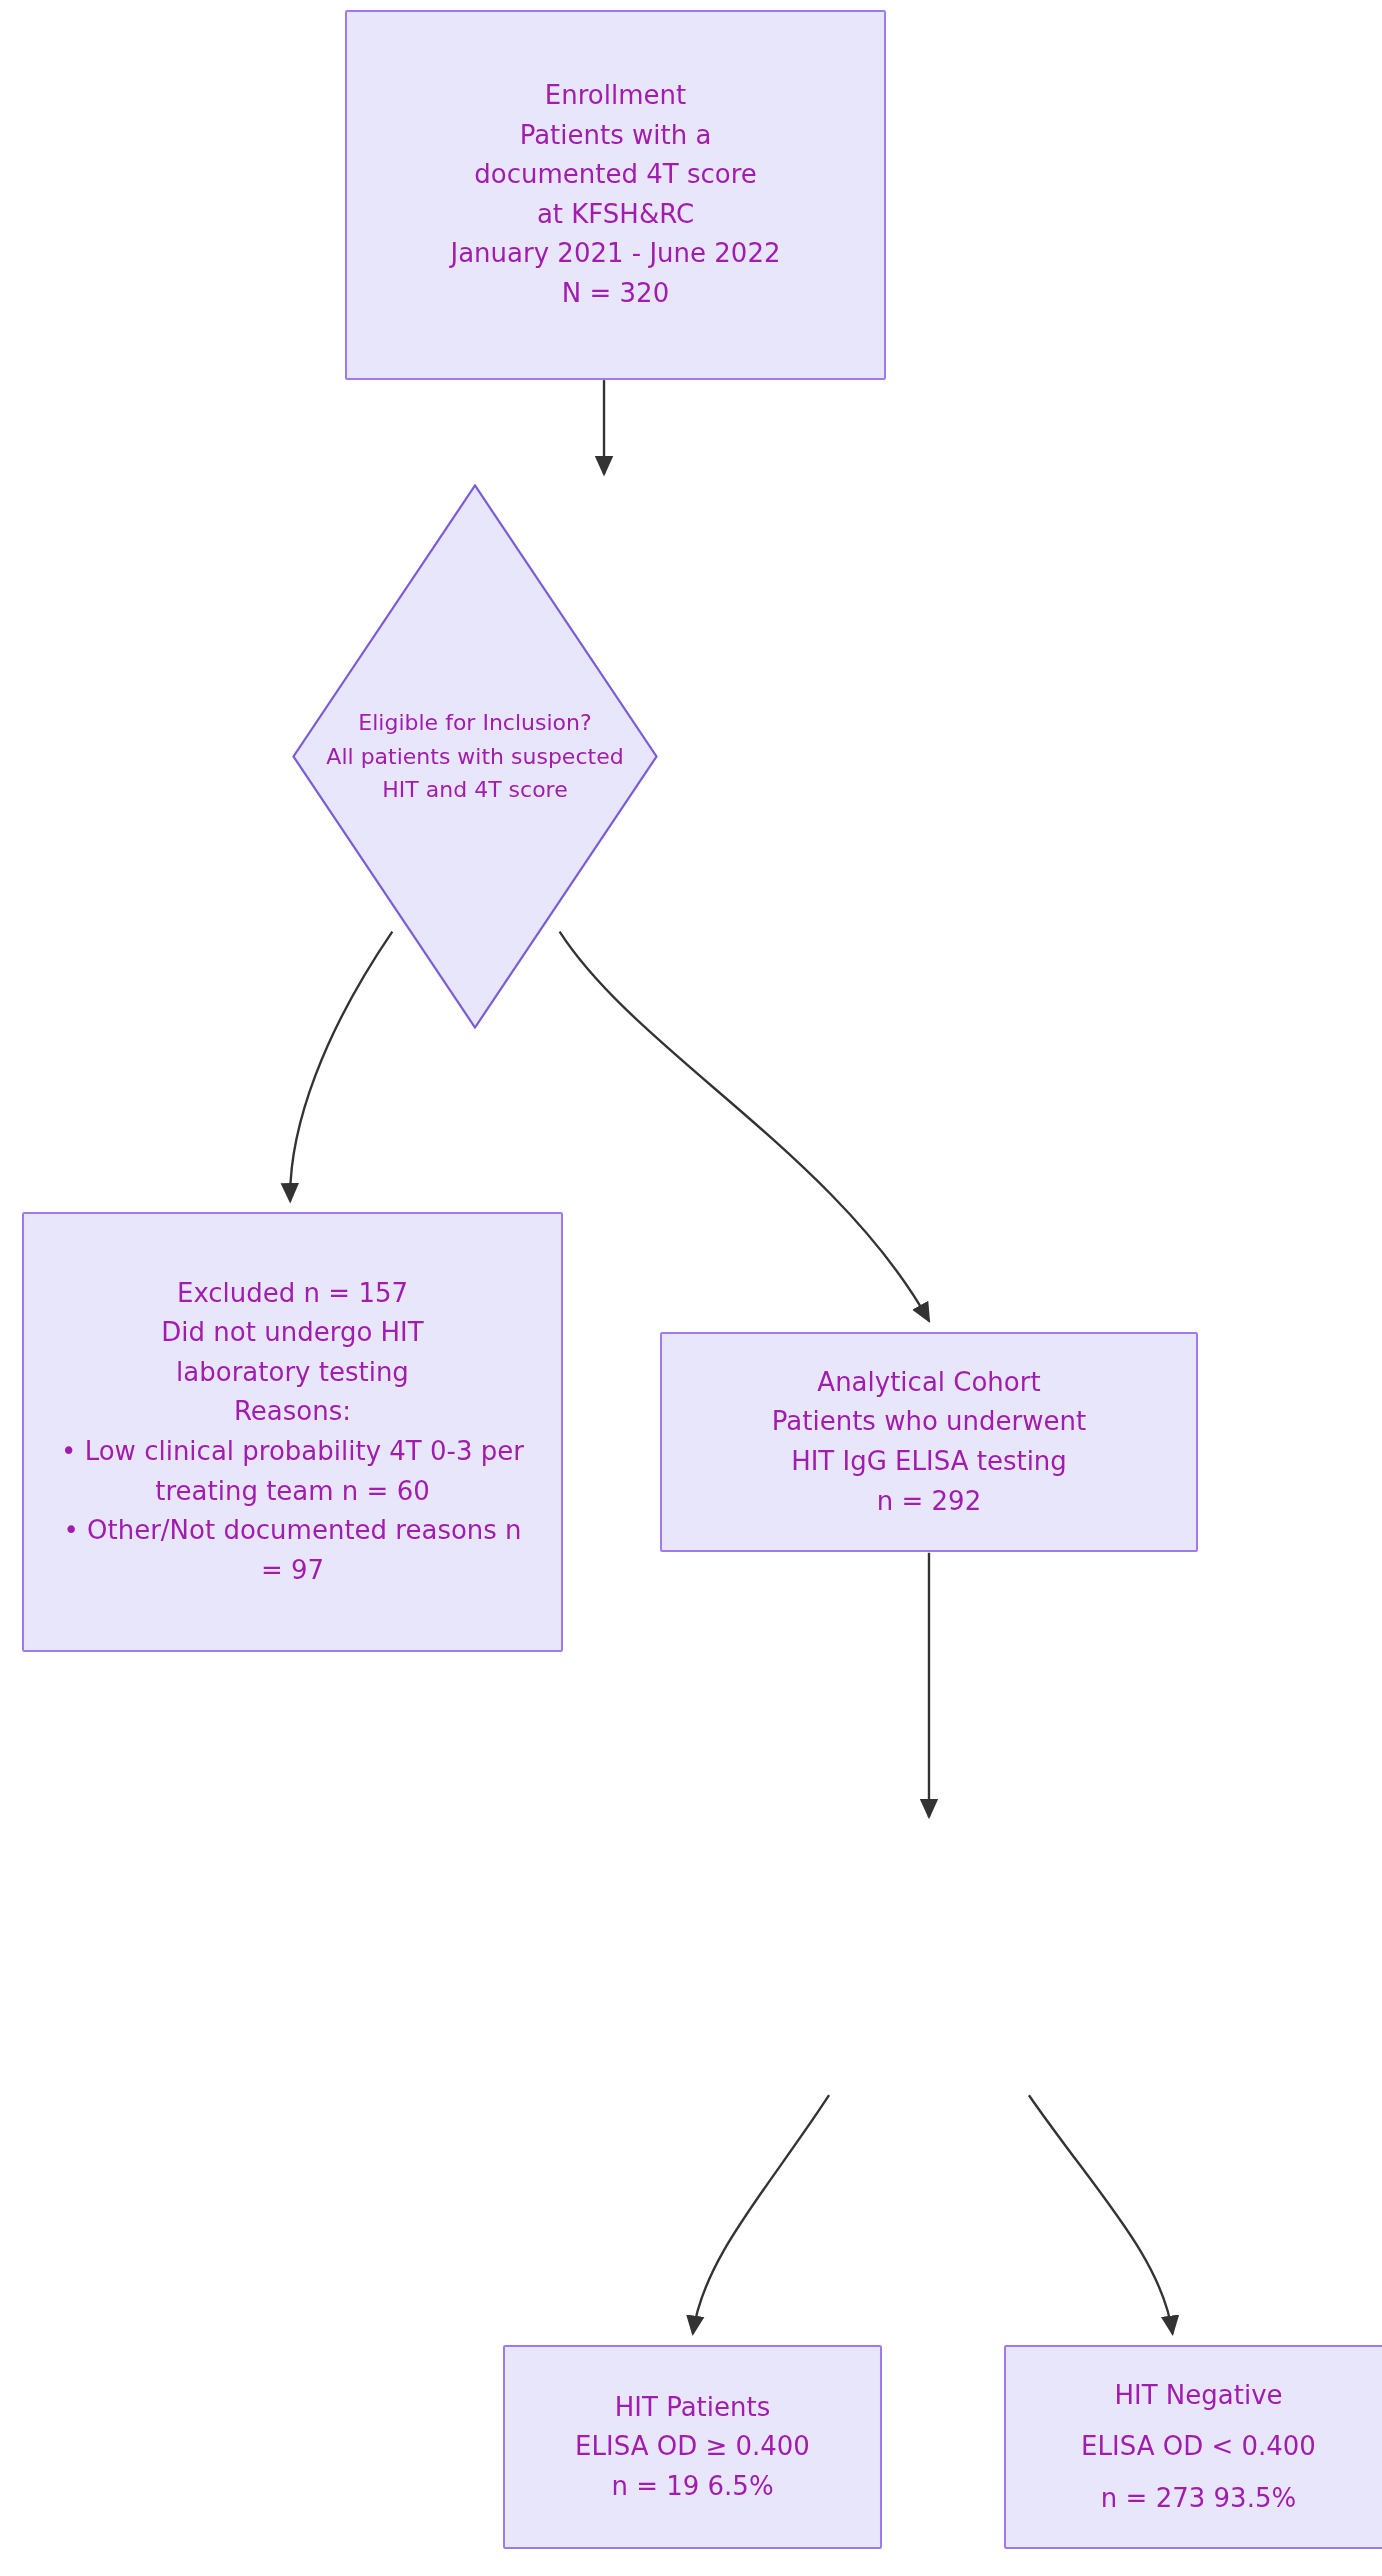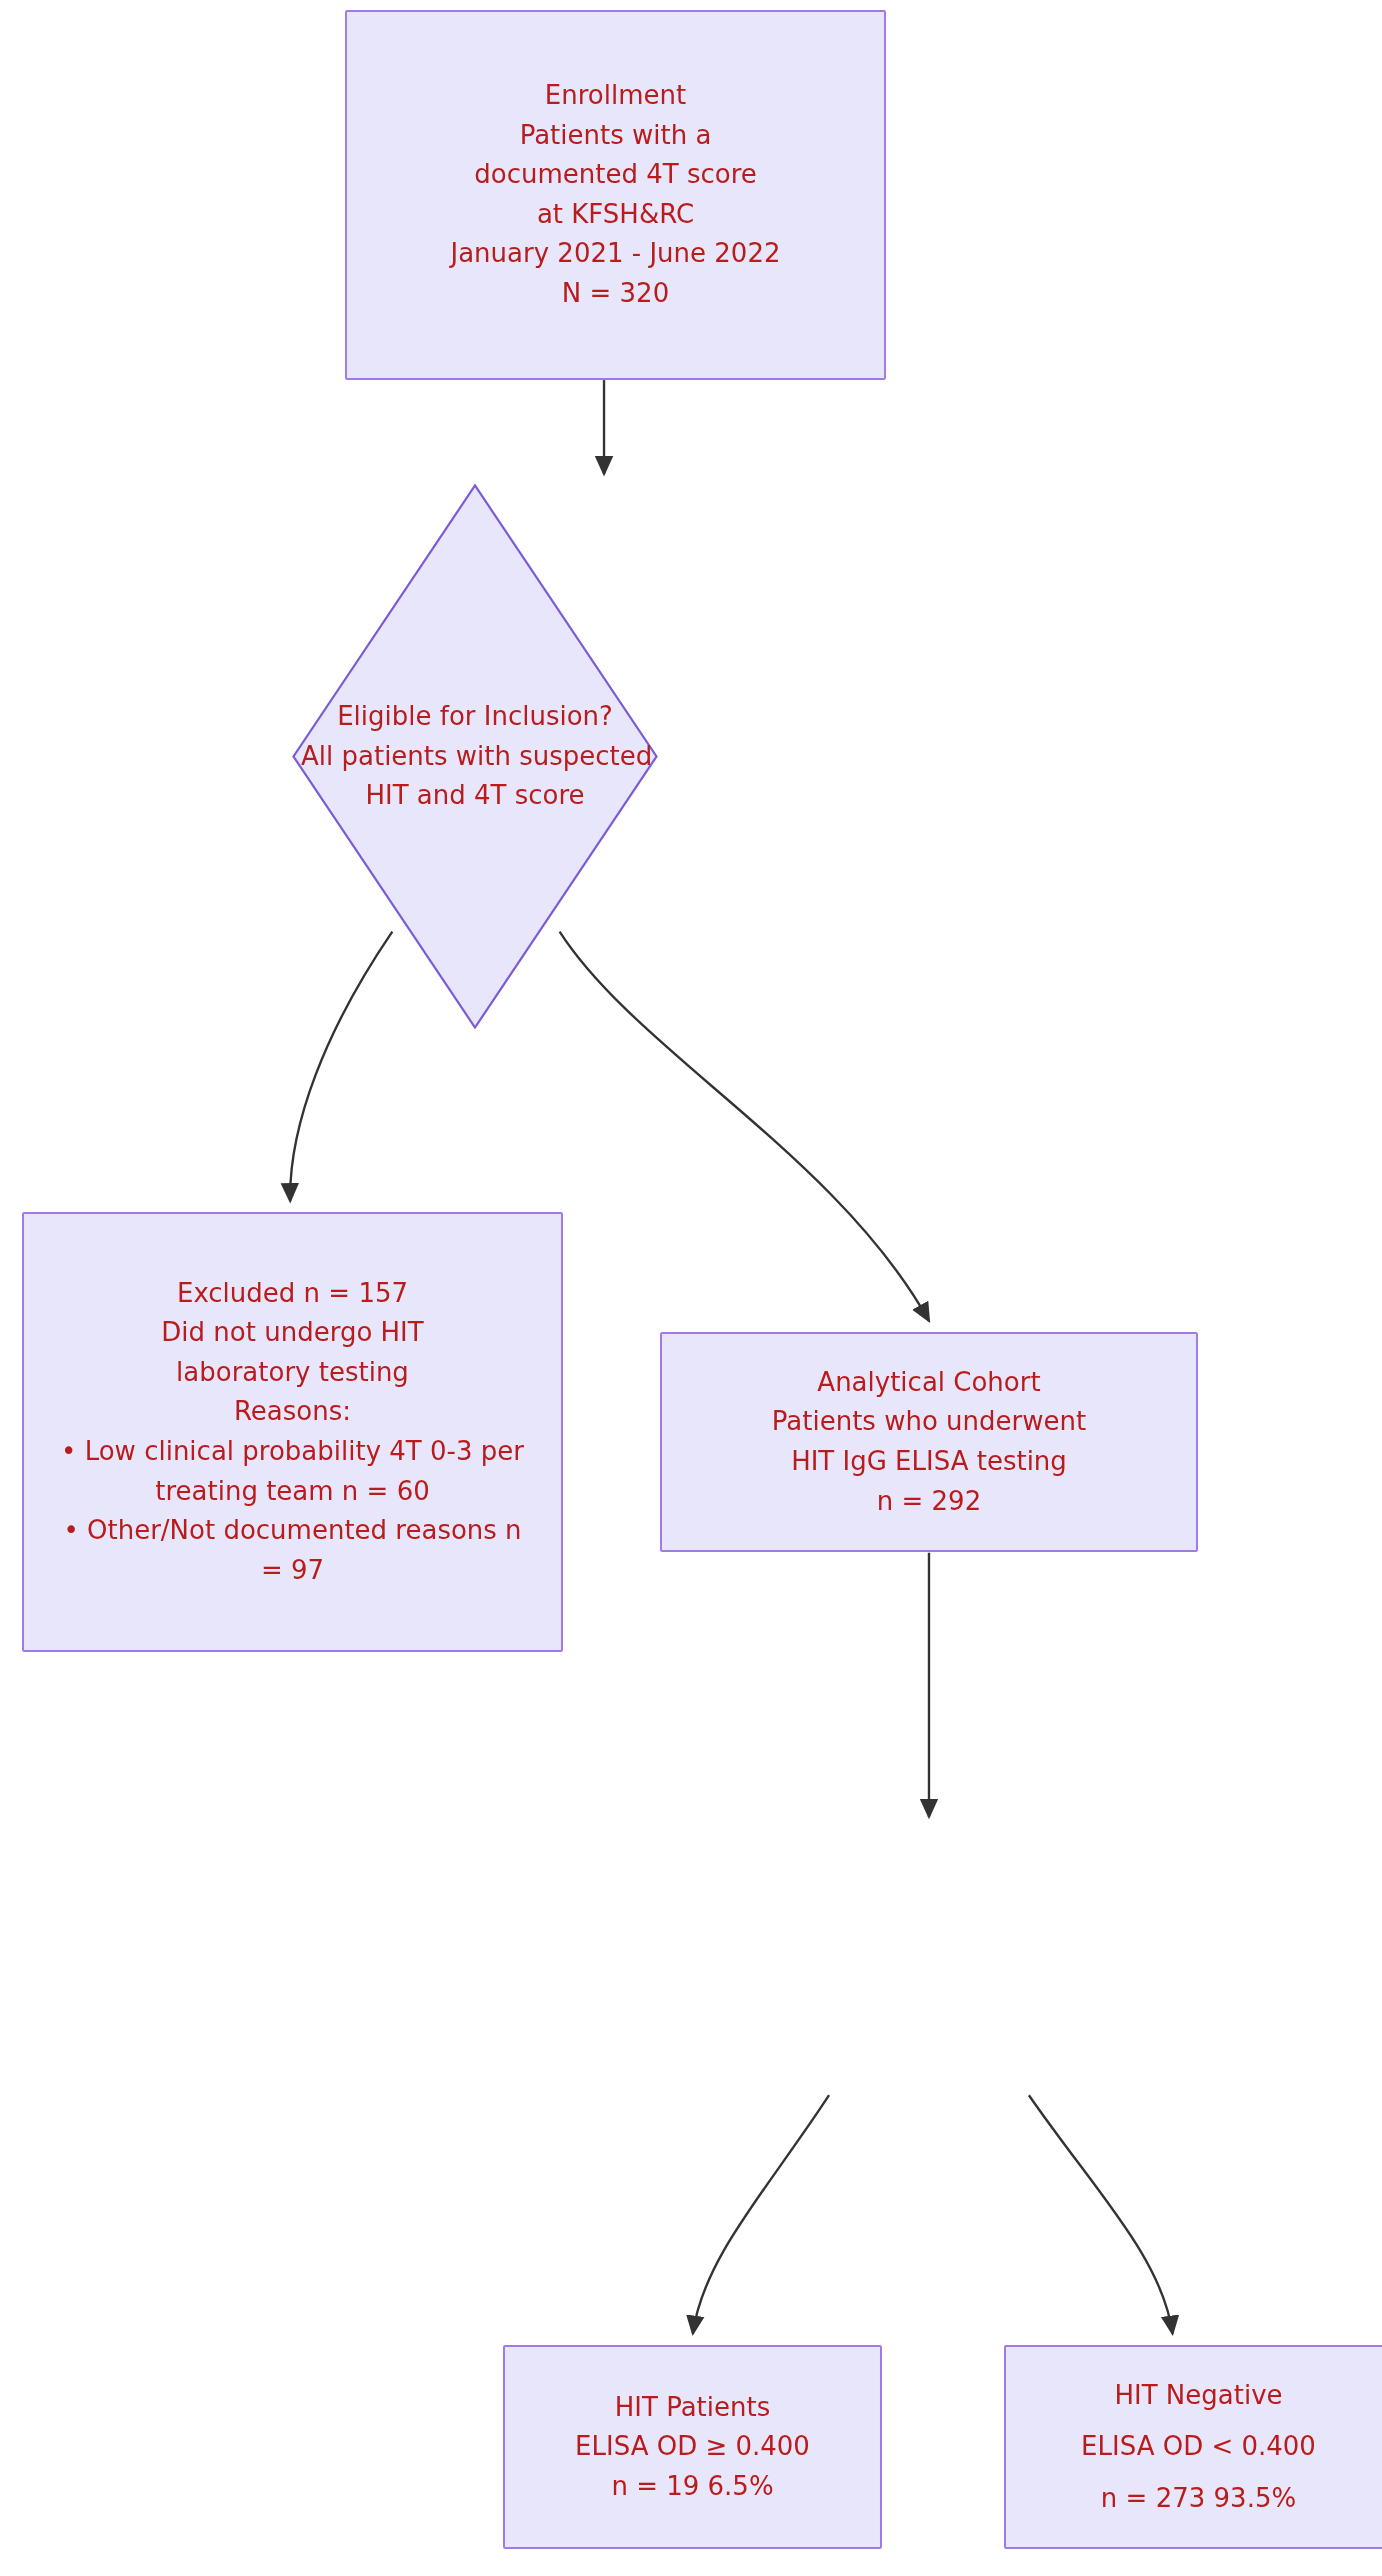--- a/index.html
+++ b/index.html
@@ -26,21 +26,21 @@
     height: 2576px;
   }
   .node {
     position: absolute;
     box-sizing: border-box;
     display: flex;
     flex-direction: column;
     align-items: center;
     justify-content: center;
     text-align: center;
-    color: #b91c1c;
+    color: #a21caf;
     z-index: 5;
   }
   .node-rect {
     background: #e8e6fb;
     border: 2.2px solid #9f7aea;
     border-radius: 2.2px;
   }
   .node-line {
     display: block;
     white-space: nowrap;
@@ -54,21 +54,21 @@
     width: 541px;
     height: 370px;
     font-size: 26px;
   }
   
   #node-eligibility {
     left: 292px;
     top: 484px;
     width: 366px;
     height: 545px;
-    font-size: 26px;
+    font-size: 22px;
   }
   #node-eligibility .diamond-text {
     position: relative;
     z-index: 2;
     width: 348px;
   }
   
   #node-excluded {
     left: 22px;
     top: 1212px;

